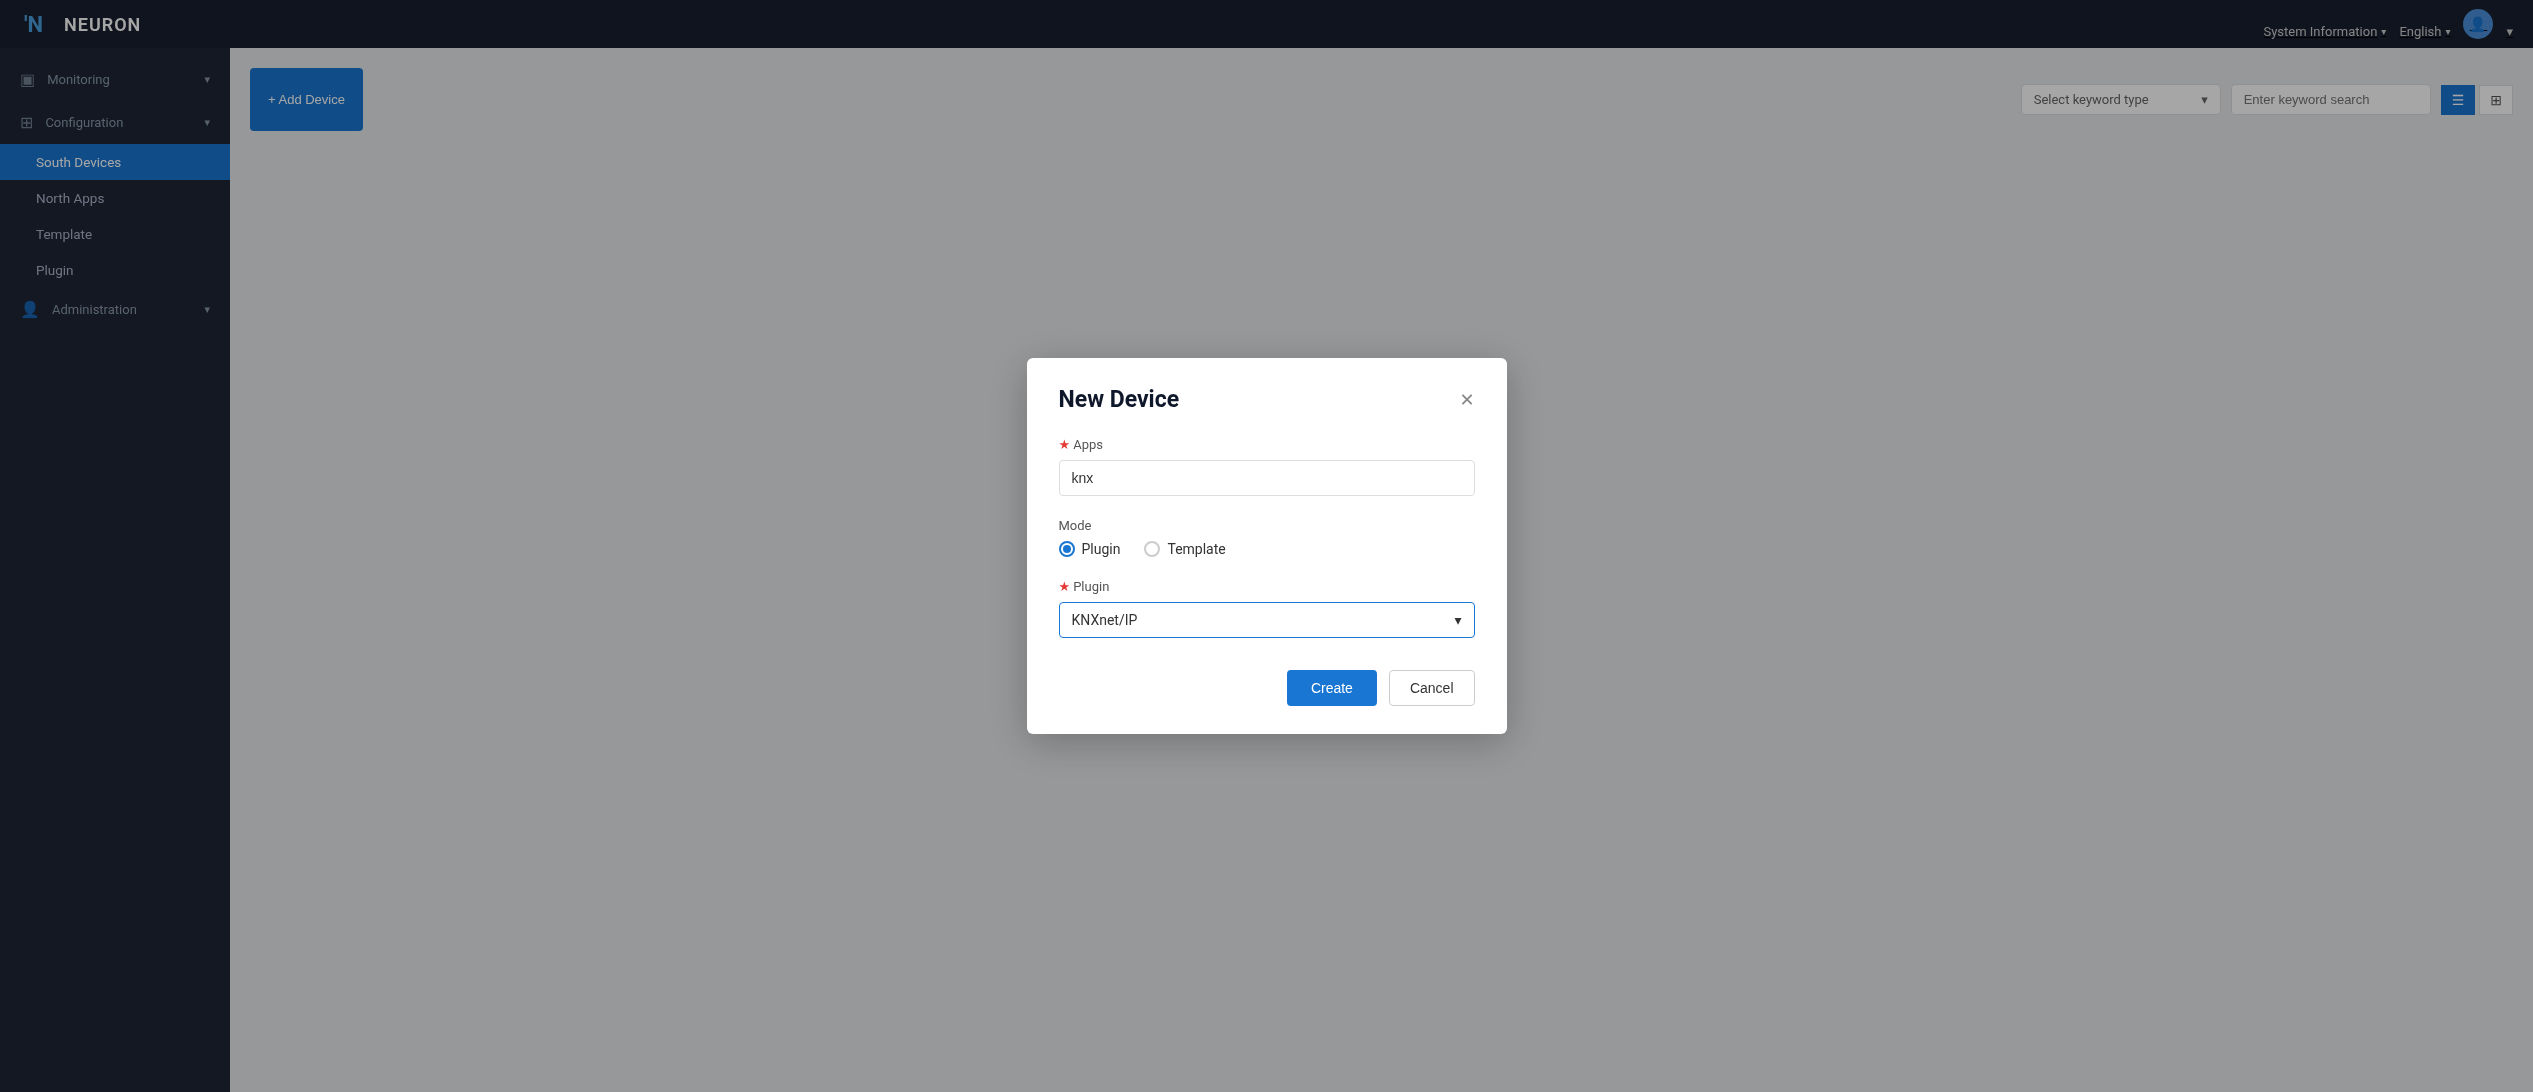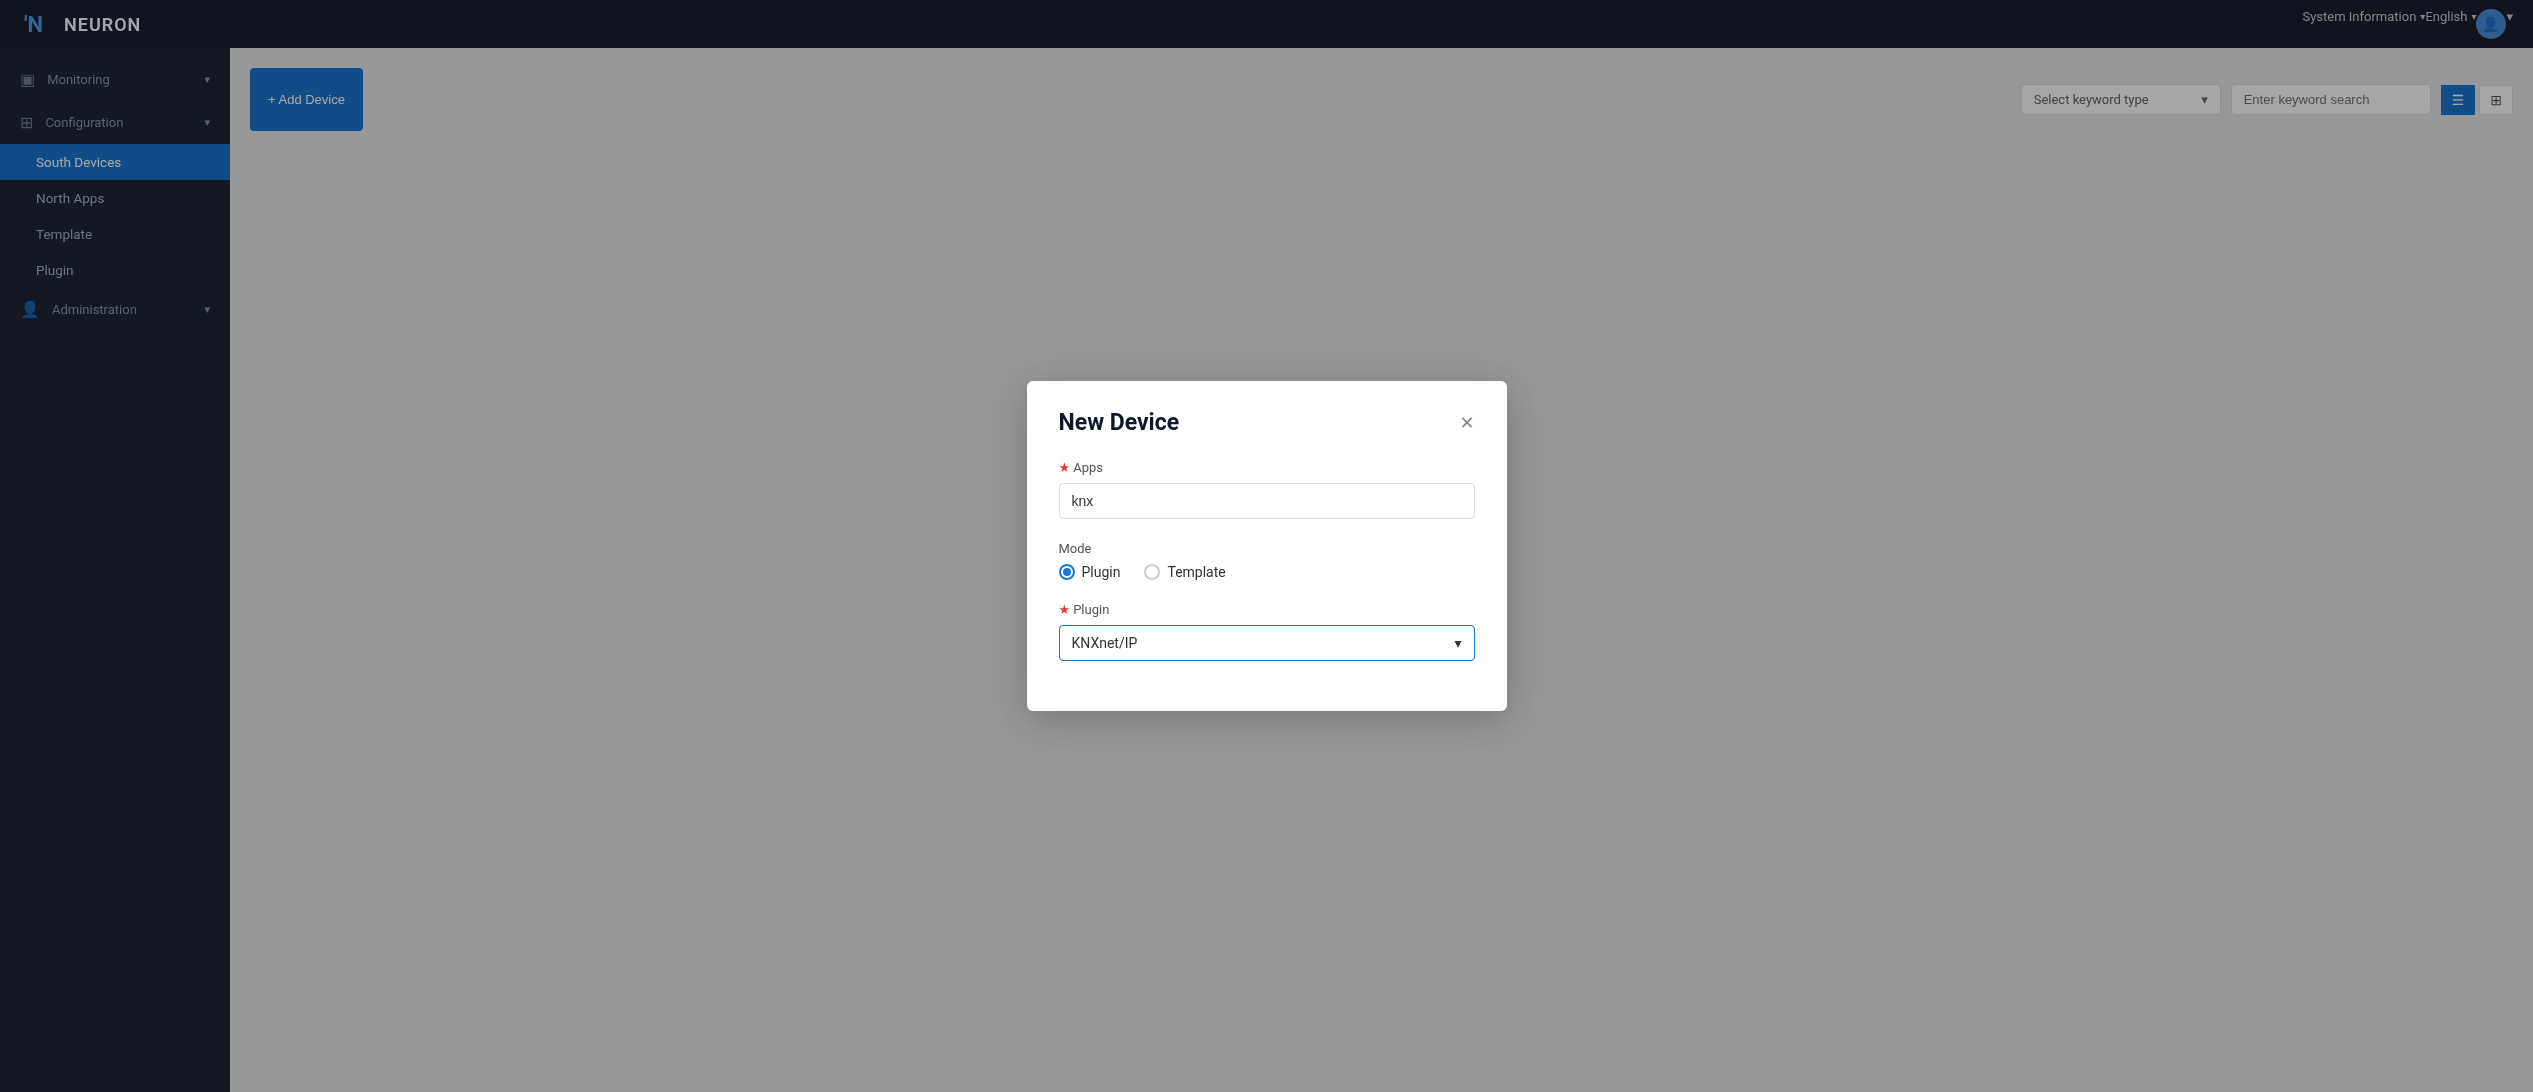--- a/index.html
+++ b/index.html
@@ -32,22 +32,23 @@
       height: 36px;
     }
     .navbar-title {
       color: #ffffff;
       font-size: 18px;
       font-weight: 600;
       letter-spacing: 1px;
     }
     .navbar-right {
       display: flex;
-      align-items: flex-start;
-      gap: 0;
+      align-items: flex-end;
+      gap: 13px;
+      text-decoration: underline;
     }
     .navbar-item {
       color: #ccc;
       font-size: 13px;
       cursor: pointer;
       display: flex;
       align-items: center;
       gap: 4px;
     }
     .chevron-down { font-size: 10px; }
@@ -415,16 +416,20 @@
           <div class="form-label">
             <span class="required-star">★</span>
             <span>Plugin</span>
           </div>
           <div class="plugin-dropdown">
             <span>KNXnet/IP</span>
             <span>▾</span>
           </div>
         </div>
 
+        <div class="modal-footer">
+          <button class="btn-create">Create</button>
+          <button class="btn-cancel">Cancel</button>
+        </div>
       </div>
     </div>
   </main>
 </div>
 
 </body></html>

